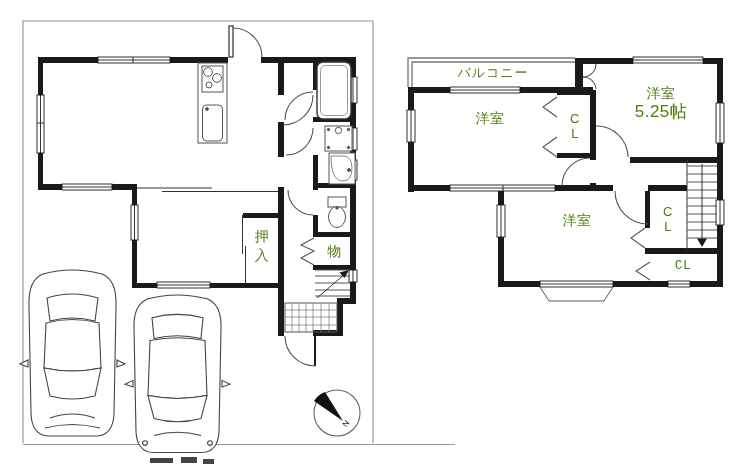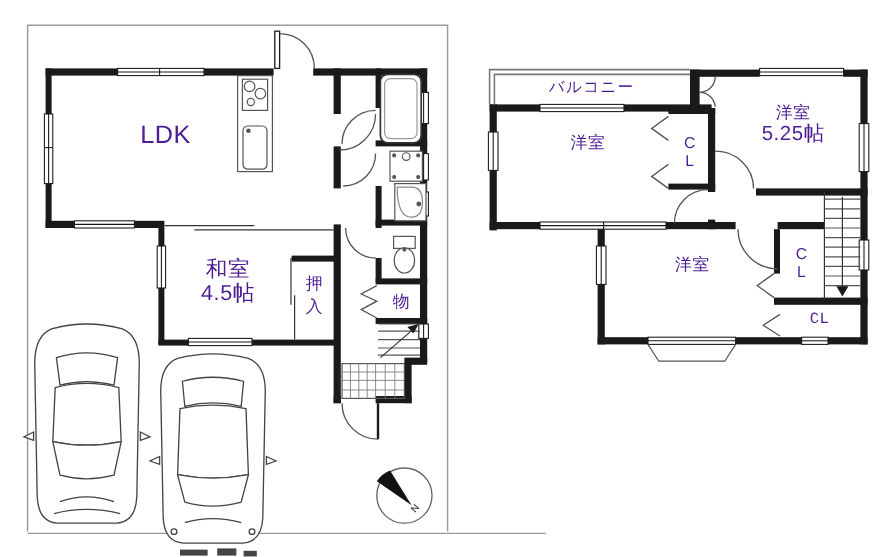--- a/index.html
+++ b/index.html
@@ -1,19 +1,19 @@
 <!DOCTYPE html>
 <html><head>
 <meta charset="utf-8">
 <style>
   html,body{margin:0;padding:0;background:#fff;}
   .stage{position:relative;width:735px;height:464px;background:#ffffff;overflow:hidden;
          font-family:"Liberation Sans","DejaVu Sans",sans-serif;color:#111;}
   .stage svg{position:absolute;left:0;top:0;}
-  .lbl{position:absolute;text-align:center;line-height:1.12;color:#4c1d95;letter-spacing:0.5px;}
+  .lbl{position:absolute;text-align:center;line-height:1.12;color:#4d7c0f;letter-spacing:0.5px;}
   .lbl .l1{display:block;}
   .lbl .l2{display:block;text-align:center;}
   .ldk .l1{font-size:21px;font-weight:500;}
   .ldk .l2{font-size:20px;}
   .jroom .l1{font-size:18px;}
   .jroom .l2{font-size:18px;}
   .wroom .l1{font-size:14px;}
   .wroom .l2{font-size:17px;}
   .small-v{font-size:14px;line-height:1.35;}
   .cl{font-size:13px;line-height:1.15;}
@@ -315,27 +315,22 @@
   </g>
 
   <g fill="#444">
     <rect x="150" y="458" width="23" height="5"></rect>
     <rect x="181" y="457" width="16" height="6"></rect>
     <rect x="203" y="459" width="11" height="5"></rect>
   </g>
 </svg>
 
   <div class="lbl ldk" style="left:88px;top:101px;width:100px;">
-    <span class="l1">LDK</span>
-  </div>
-
-  <div class="lbl jroom" style="left:140px;top:214px;width:100px;">
-    <span class="l1">和室</span>
-    <span class="l2">4.5帖</span>
-  </div>
+  </div>
+
 
   <div class="lbl small-v" style="left:252px;top:227px;width:20px;">
     <span class="l1">押</span>
     <span class="l2">入</span>
   </div>
 
   <div class="lbl mono1" style="left:322px;top:244px;width:25px;">
     <span>物</span>
   </div>
 

